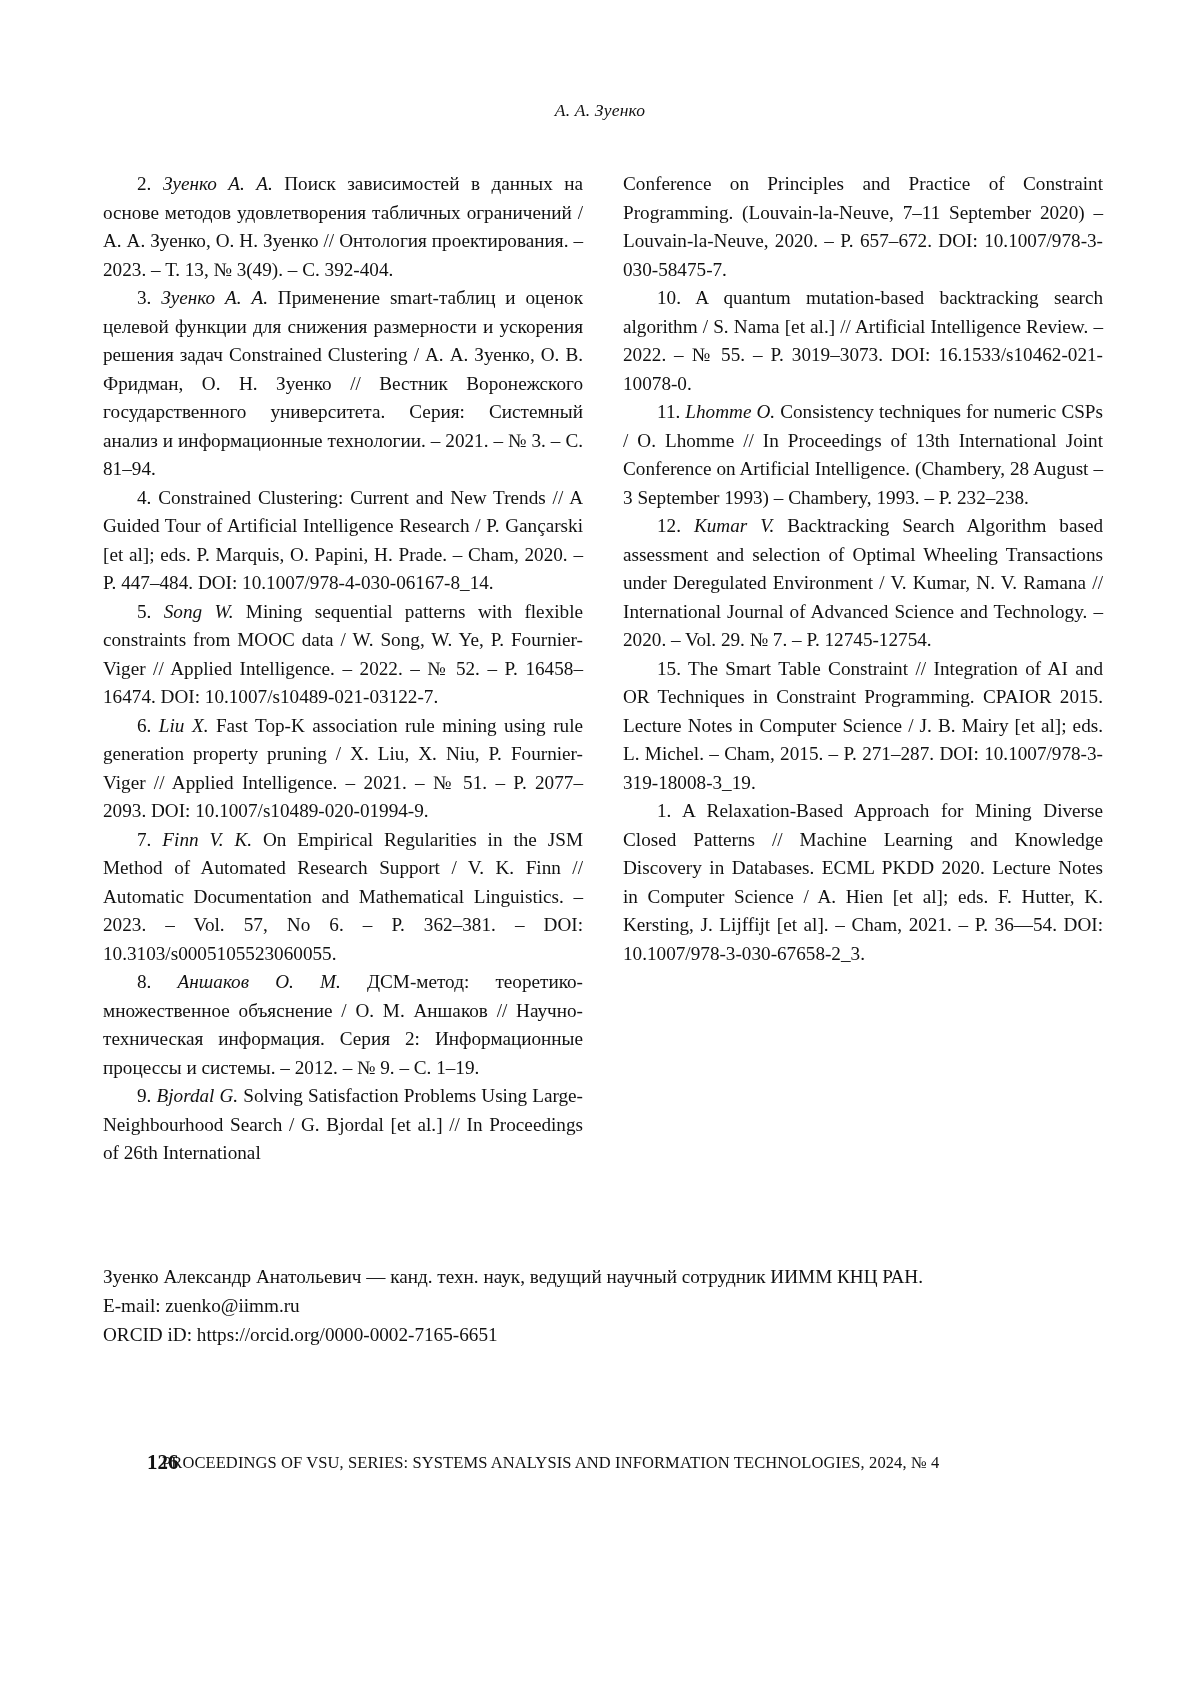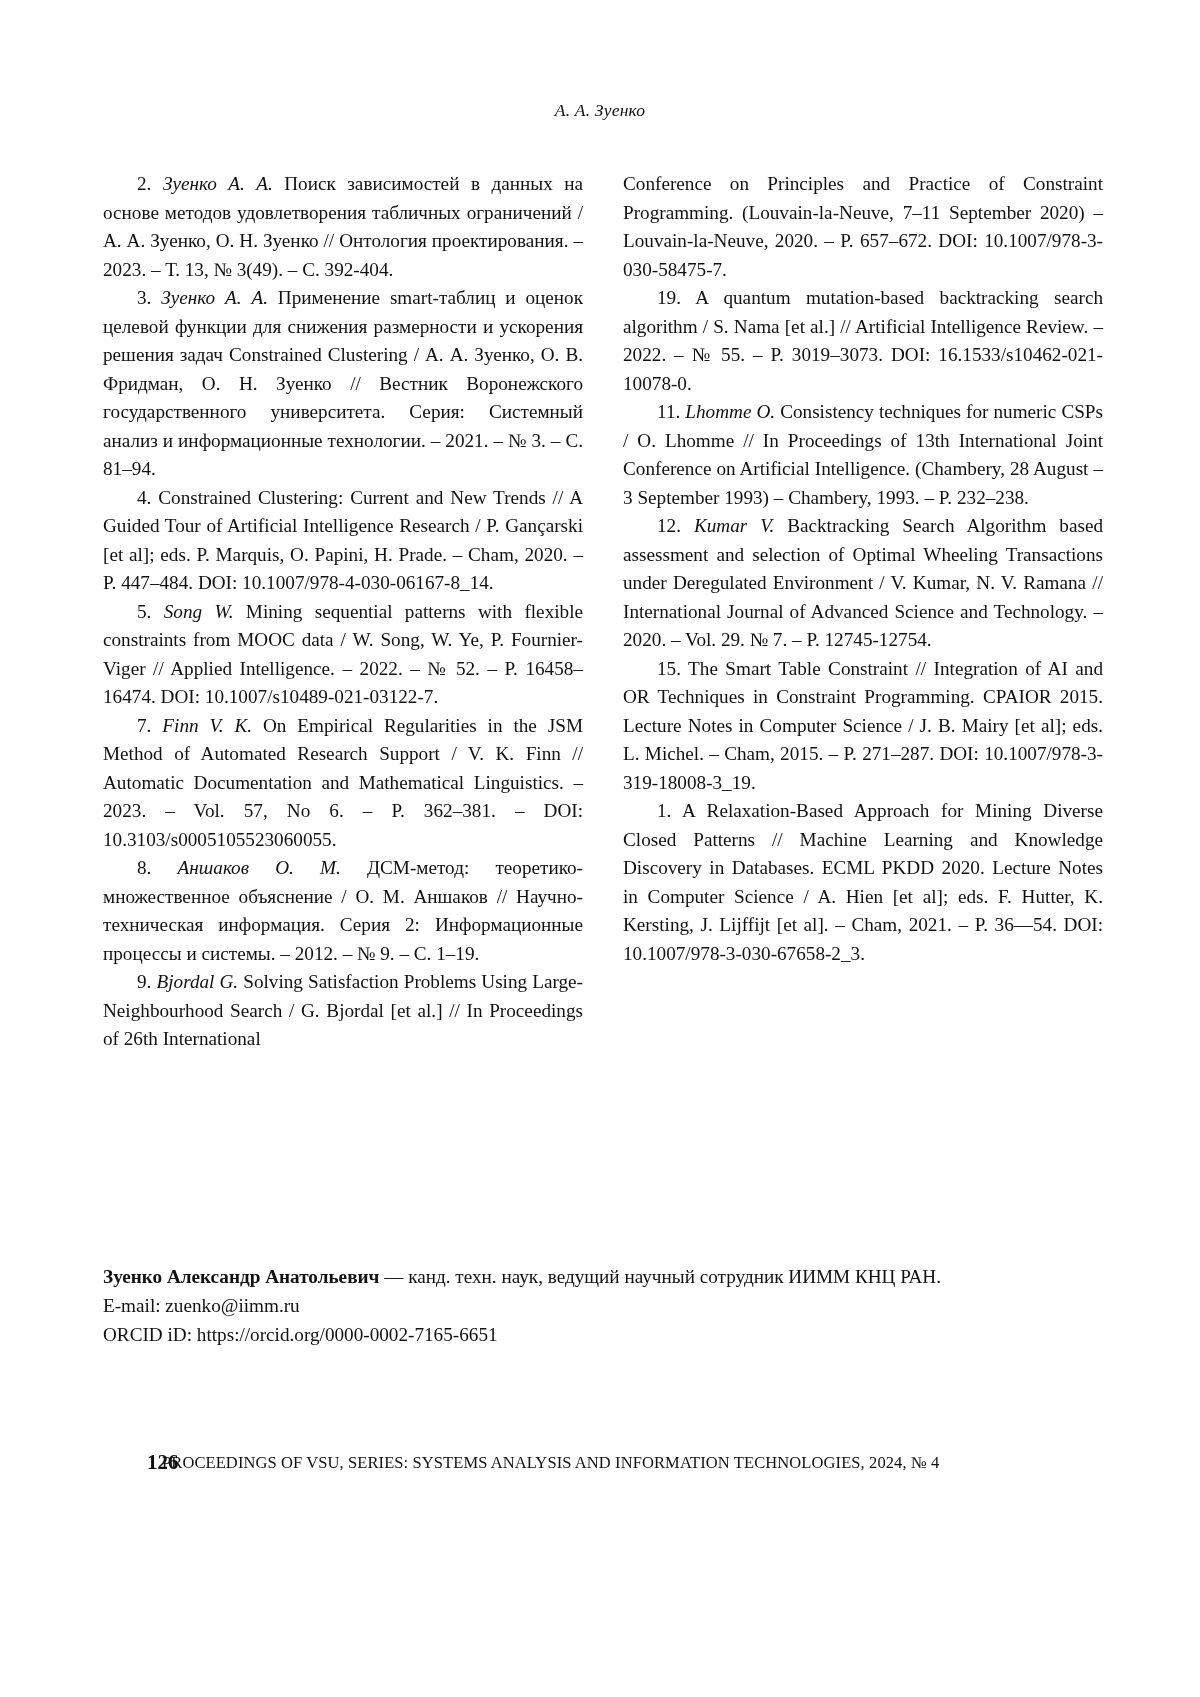--- a/index.html
+++ b/index.html
@@ -59,21 +59,21 @@
     top: 1262px;
     left: 103px;
     width: 1000px;
     font-size: 19.2px;
     line-height: 29px;
   }
   .footer-block p {
     margin: 0;
     text-align: left;
   }
-  .bold { font-weight: bold; margin-top: 14px; }
+  .bold { font-weight: normal; margin-top: 14px; }
   .page-number {
     position: absolute;
     left: 103px;
     top: 1450px;
     font-size: 21px;
     font-weight: bold;
     margin-left: 44px;
   }
   .journal-line {
     position: absolute;
@@ -90,28 +90,29 @@
 
   <div class="running-head">А. А. Зуенко</div>
 
   <div class="columns">
 
     <div class="col">
       <p class="ref"><span>2.</span> <span class="it">Зуенко А. А.</span><span> Поиск зависимостей в данных на основе методов удовлетворения табличных ограничений / А. А. Зуенко, О. Н. Зуенко // Онтология проектирования. – 2023. – Т. 13, № 3(49). – С. 392-404.</span></p>
       <p class="ref"><span>3.</span> <span class="it">Зуенко А. А.</span><span> Применение smart-таблиц и оценок целевой функции для снижения размерности и ускорения решения задач Constrained Clustering / А. А. Зуенко, О. В. Фридман, О. Н. Зуенко // Вестник Воронежского государственного университета. Серия: Системный анализ и информационные технологии. – 2021. – № 3. – С. 81–94.</span></p>
       <p class="ref"><span>4.</span> <span class="it"></span><span>Constrained Clustering: Current and New Trends // A Guided Tour of Artificial Intelligence Research / P. Gançarski [et al]; eds. P. Marquis, O. Papini, H. Prade. – Cham, 2020. – P. 447–484. DOI: 10.1007/978-4-030-06167-8_14.</span></p>
       <p class="ref"><span>5.</span> <span class="it">Song W.</span><span> Mining sequential patterns with flexible constraints from MOOC data / W. Song, W. Ye, P. Fournier-Viger // Applied Intelligence. – 2022. – № 52. – P. 16458–16474. DOI: 10.1007/s10489-021-03122-7.</span></p>
+      <p class="ref"><span>6.</span> <span class="it">Liu X.</span><span> Fast Top-K association rule mining using rule generation property pruning / X. Liu, X. Niu, P. Fournier-Viger // Applied Intelligence. – 2021. – № 51. – P. 2077–2093. DOI: 10.1007/s10489-020-01994-9.</span></p>
       <p class="ref"><span>7.</span> <span class="it">Finn V. K.</span><span> On Empirical Regularities in the JSM Method of Automated Research Support / V. K. Finn // Automatic Documentation and Mathematical Linguistics. – 2023. – Vol. 57, No 6. – P. 362–381. – DOI: 10.3103/s0005105523060055.</span></p>
       <p class="ref"><span>8.</span> <span class="it">Аншаков О. М.</span><span> ДСМ-метод: теоретико-множественное объяснение / О. М. Аншаков // Научно-техническая информация. Серия 2: Информационные процессы и системы. – 2012. – № 9. – С. 1–19.</span></p>
       <p class="ref"><span>9.</span> <span class="it">Bjordal G.</span><span> Solving Satisfaction Problems Using Large-Neighbourhood Search / G. Bjordal [et al.] // In Proceedings of 26th International</span></p>
     </div>
 
     <div class="col">
       <p class="ref" style="text-indent:0"><span>Conference on Principles and Practice of Constraint Programming. (Louvain-la-Neuve, 7–11 September 2020) – Louvain-la-Neuve, 2020. – P. 657–672. DOI: 10.1007/978-3-030-58475-7.</span></p>
-      <p class="ref"><span>19.</span> <span class="it"></span><span>A quantum mutation-based backtracking search algorithm / S. Nama [et al.] // Artificial Intelligence Review. – 2022. – № 55. – P. 3019–3073. DOI: 16.1533/s10462-021-10078-0.</span></p>
+      <p class="ref"><span>10.</span> <span class="it"></span><span>A quantum mutation-based backtracking search algorithm / S. Nama [et al.] // Artificial Intelligence Review. – 2022. – № 55. – P. 3019–3073. DOI: 16.1533/s10462-021-10078-0.</span></p>
       <p class="ref"><span>11.</span> <span class="it">Lhomme O.</span><span> Consistency techniques for numeric CSPs / O. Lhomme // In Proceedings of 13th International Joint Conference on Artificial Intelligence. (Chambery, 28 August – 3 September 1993) – Chambery, 1993. – P. 232–238.</span></p>
       <p class="ref"><span>12.</span> <span class="it">Kumar V.</span><span> Backtracking Search Algorithm based assessment and selection of Optimal Wheeling Transactions under Deregulated Environment / V. Kumar, N. V. Ramana // International Journal of Advanced Science and Technology. – 2020. – Vol. 29. № 7. – P. 12745-12754.</span></p>
       <p class="ref"><span>15.</span> <span class="it"></span><span>The Smart Table Constraint // Integration of AI and OR Techniques in Constraint Programming. CPAIOR 2015. Lecture Notes in Computer Science / J. B. Mairy [et al]; eds. L. Michel. – Cham, 2015. – P. 271–287. DOI: 10.1007/978-3-319-18008-3_19.</span></p>
       <p class="ref"><span>1.</span> <span class="it"></span><span>A Relaxation-Based Approach for Mining Diverse Closed Patterns // Machine Learning and Knowledge Discovery in Databases. ECML PKDD 2020. Lecture Notes in Computer Science / A. Hien [et al]; eds. F. Hutter, K. Kersting, J. Lijffijt [et al]. – Cham, 2021. – P. 36—54. DOI: 10.1007/978-3-030-67658-2_3.</span></p>
     </div>
 
   </div>
 
   <div class="footer-block">
     <p><span class="bold">Зуенко Александр Анатольевич</span><span> — канд. техн. наук, ведущий научный сотрудник ИИММ КНЦ РАН.</span></p>

